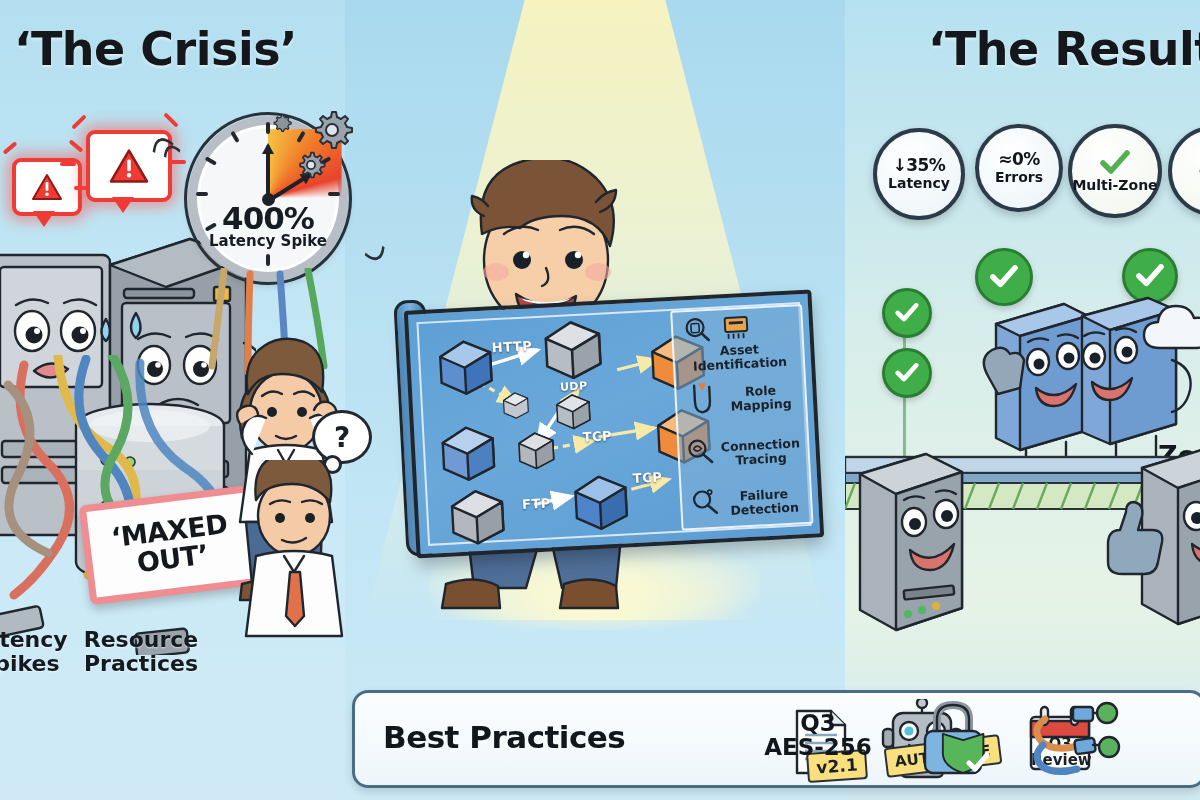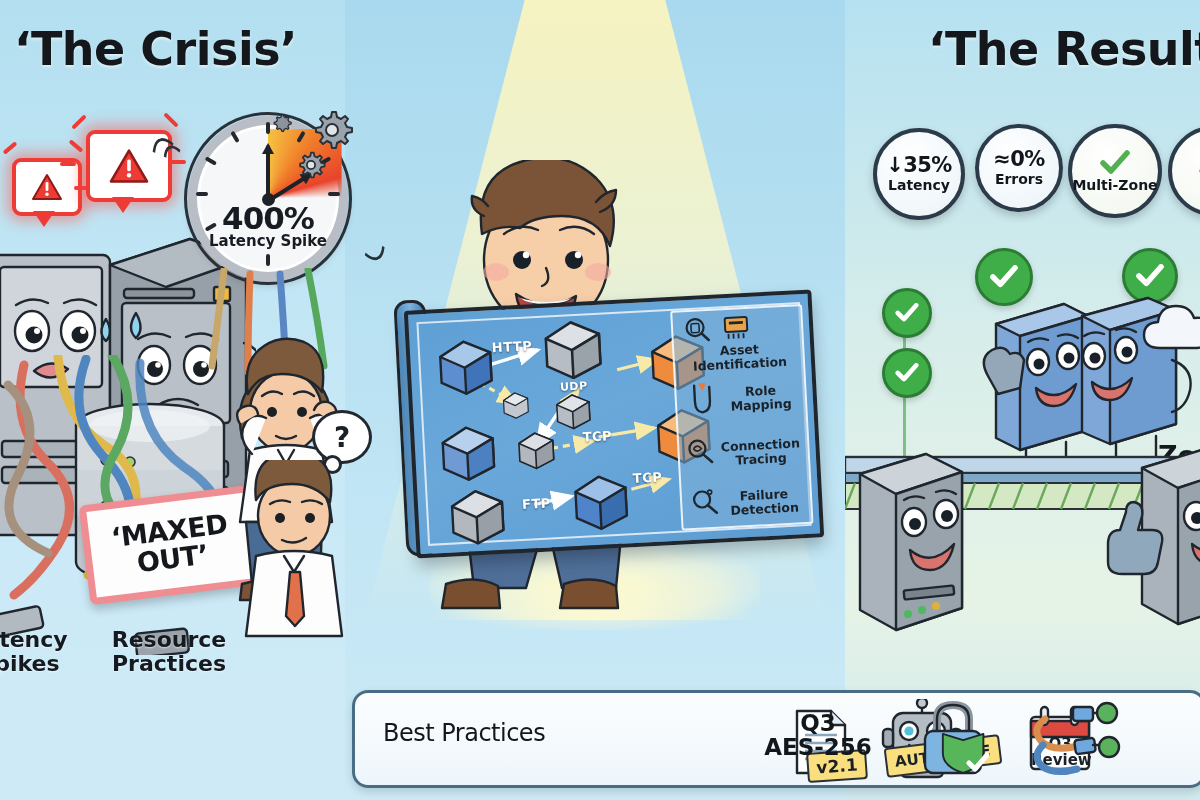--- a/index.html
+++ b/index.html
@@ -85,21 +85,21 @@
   .qbubble:after{content:"";position:absolute;left:8px;bottom:-13px;width:13px;height:13px;background:#fff;
     border:3px solid #22282f;border-radius:50%;}
 
   
   #cables{position:absolute;left:0;top:355px;width:345px;height:300px;}
 
   
   .blabel{position:absolute;font-weight:bold;color:#141a20;text-align:center;font-size:22px;line-height:1.08;
     text-shadow:0 1px 2px rgba(255,255,255,.6);}
   #lbl-latency{left:-36px;top:628px;width:110px;}
-  #lbl-resource{left:66px;top:628px;width:150px;margin-left:28px;}
+  #lbl-resource{left:66px;top:628px;width:150px;}
   #lbl-silos{left:230px;top:628px;width:110px;}
 
   
   #blueprint{position:absolute;left:410px;top:300px;width:400px;height:240px;
     background:linear-gradient(160deg,#5e9fd4 0%,#6aa8da 45%,#5c9cd2 100%);
     border:4px solid #20262e;border-radius:4px;transform:rotate(-3deg);
     box-shadow:0 8px 16px rgba(0,0,0,.25);overflow:hidden;}
   #blueprint-inner{position:absolute;inset:8px;border:2px solid rgba(255,255,255,.75);}
   .scroll-roll{position:absolute;left:400px;top:300px;width:26px;height:250px;
     background:linear-gradient(90deg,#4f8fc6,#7fb6e0,#4a88c0);border:3px solid #20262e;border-radius:13px;
@@ -110,21 +110,21 @@
   #legend-box{position:absolute;right:6px;top:10px;width:128px;height:216px;
     background:rgba(126,176,216,.55);border:2px solid rgba(255,255,255,.85);border-radius:3px;}
   .legend-item{position:absolute;left:4px;width:122px;color:#1b2128;font-weight:bold;font-size:12.5px;
     line-height:1.12;text-align:center;}
   .legend-icon{position:absolute;}
 
   
   .badge{position:absolute;width:84px;height:84px;border-radius:50%;
     border:4px solid #2c3b4a;display:flex;flex-direction:column;align-items:center;justify-content:center;
     box-shadow:0 4px 9px rgba(0,0,0,.2);text-align:center;}
-  .badge .b1{font-weight:bold;font-size:21px;color:#12171d;letter-spacing:-.6px;line-height:1;}
+  .badge .b1{font-weight:bold;font-size:17px;color:#12171d;letter-spacing:-.6px;line-height:1;}
   .badge .b2{font-weight:bold;font-size:14px;color:#12171d;line-height:1.05;margin-top:2px;}
   #badge-latency{left:873px;top:128px;background:radial-gradient(circle at 38% 32%,#ffffff,#eaf3f8);}
   #badge-errors{left:975px;top:124px;width:80px;height:80px;background:radial-gradient(circle at 38% 32%,#ffffff,#eaf3f8);}
   #badge-zone{left:1068px;top:124px;width:86px;height:86px;background:radial-gradient(circle at 38% 32%,#ffffff,#f0f6ec);}
   #badge-extra{left:1168px;top:126px;width:82px;height:82px;background:radial-gradient(circle at 38% 32%,#ffffff,#f0f6ec);}
 
   
   .check{position:absolute;width:44px;height:44px;border-radius:50%;background:#3fae49;
     border:3px solid #2b7d33;display:flex;align-items:center;justify-content:center;
     box-shadow:0 3px 6px rgba(0,0,0,.18);}
@@ -134,21 +134,21 @@
   
   .happy-server{position:absolute;}
   #conveyor{position:absolute;left:845px;top:455px;width:355px;height:60px;}
   #zone-label{position:absolute;left:1158px;top:440px;font-weight:bold;font-size:27px;color:#15191f;}
   .cloud{position:absolute;}
 
   
   #bp-bar{position:absolute;left:352px;top:690px;width:848px;height:92px;
     background:linear-gradient(180deg,#fbfdfe,#eef6fb);border:3px solid #4a6d86;border-radius:16px;
     box-shadow:0 4px 9px rgba(0,0,0,.14);}
-  #bp-title{position:absolute;left:28px;top:26px;font-weight:normal;font-size:24px;color:#12171d;letter-spacing:-.5px;}
+  #bp-title{position:absolute;left:28px;top:26px;font-weight:bold;font-size:31px;color:#12171d;letter-spacing:-.5px;}
   .bp-item{position:absolute;top:8px;}
   .tag{position:absolute;background:#fadf7e;border:2.5px solid #2a3038;border-radius:4px;
     font-weight:bold;color:#1b2026;display:flex;align-items:center;justify-content:center;}
   #bp-q3{position:absolute;left:398px;top:18px;width:130px;text-align:center;font-weight:bold;
     font-size:23px;color:#12171d;line-height:1.05;}
 </style>
 </head>
 <body>
 
 <div class="stage">

